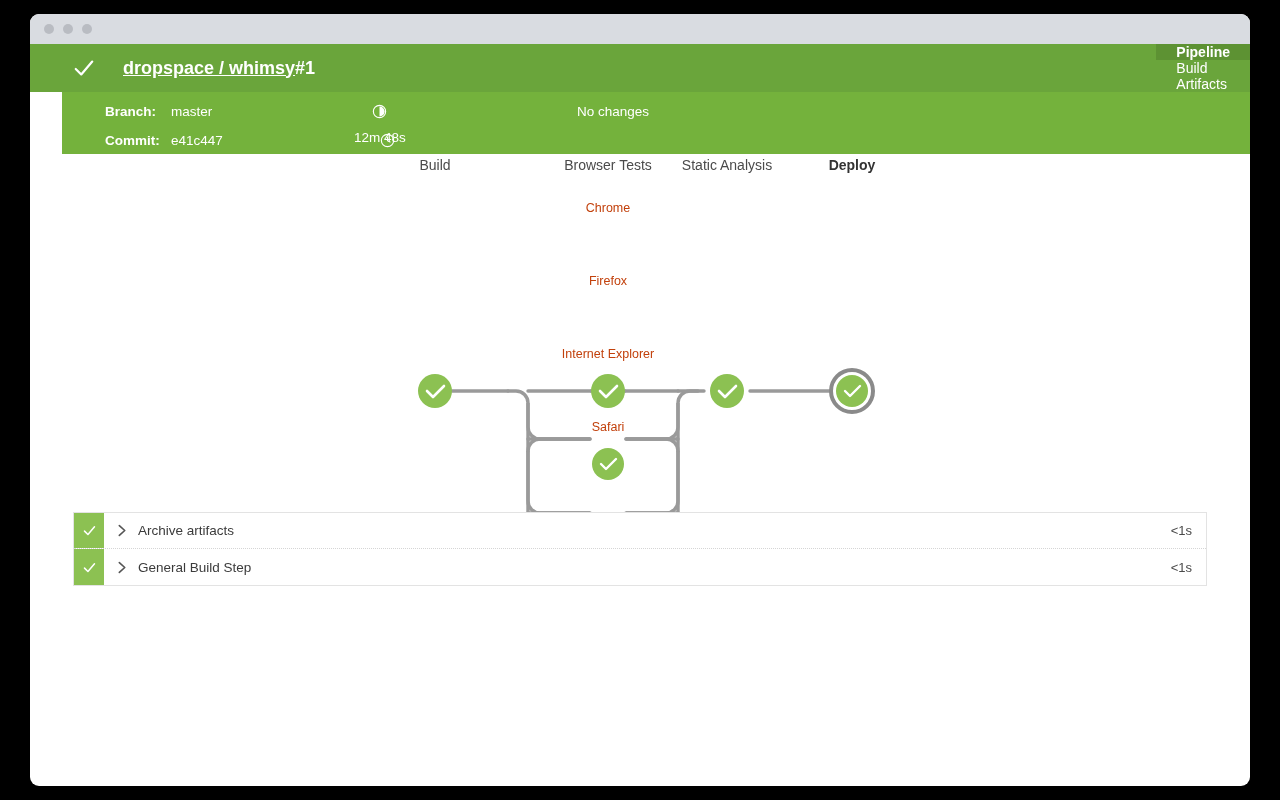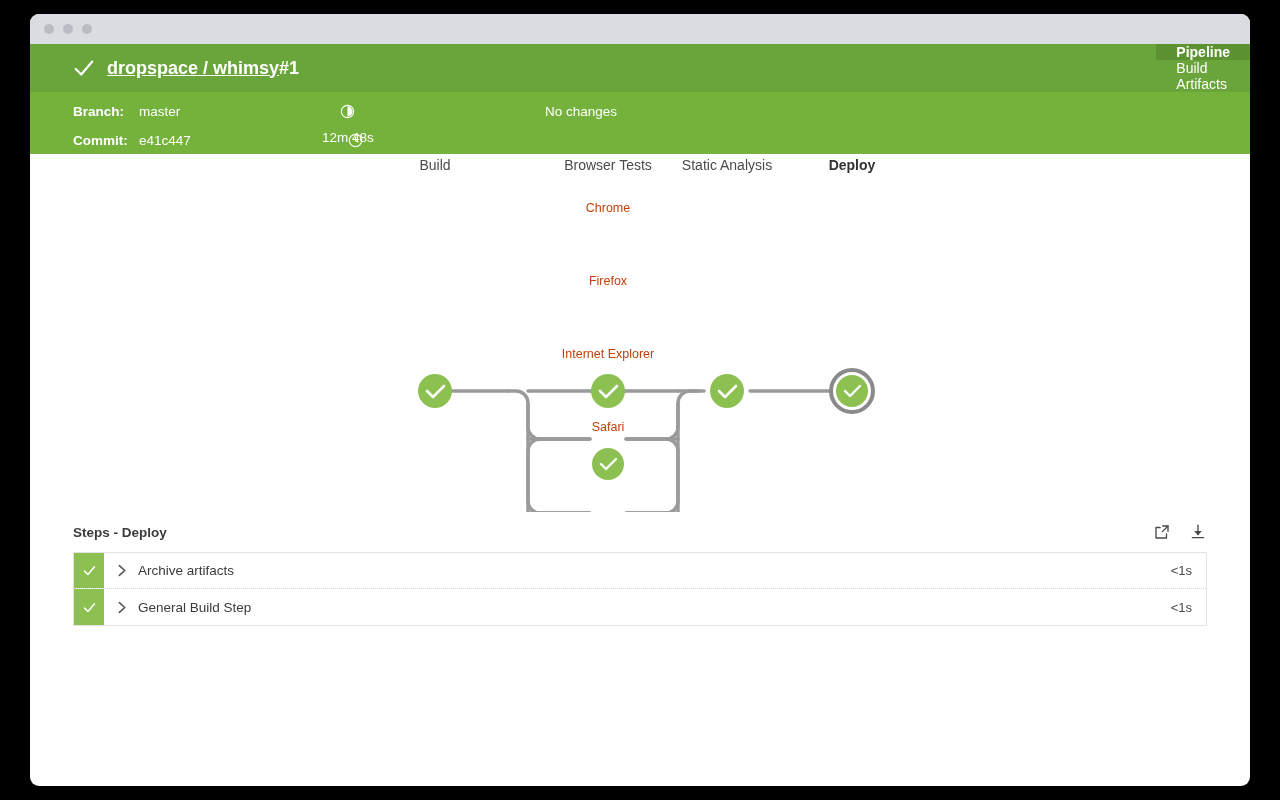--- a/index.html
+++ b/index.html
@@ -32,21 +32,21 @@
 
   
   .header {
     height: 48px;
     background: #6aa53b;
     display: flex;
     align-items: stretch;
     justify-content: space-between;
   }
   .header-left {
-    display: flex; align-items: center; gap: 12px;
+    display: flex; align-items: center; gap: 28px;
     padding-left: 43px;
   }
   .hdr-check { width: 22px; height: 22px; display:block; }
   .title { font-size: 18px; color: #ffffff; white-space: nowrap; }
   .title .lnk { text-decoration: underline; font-weight: 600; }
   .title .num { font-weight: 600; }
 
   .header-right { display: flex; align-items: stretch; flex-direction: column; }
   .tab {
     display: flex; align-items: center;
@@ -61,20 +61,21 @@
   }
   .icon-btn svg { display: block; }
 
   
   .infobar {
     height: 62px;
     background: #74b23c;
     position: relative;
     color: #ffffff;
     font-size: 13.5px;
+    margin-left: 32px;
   }
   .info-cell { position: absolute; display: flex; align-items: center; gap: 8px; white-space: nowrap; }
   .info-lbl { font-weight: 700; }
   .info-val { font-weight: 400; }
   .r1 { top: 12px; }
   .r2 { top: 41px; }
   .c1 { left: 43px; }
   .c1 .info-lbl { display: inline-block; width: 58px; }
   .c2 { left: 292px; flex-direction: column; }
   .c3 { left: 515px; }
@@ -305,39 +306,20 @@
     <div class="stage-label" style="left:697px; top:3px;">Static Analysis</div>
     <div class="stage-label sel" style="left:822px; top:3px;">Deploy</div>
 
     <div class="node-label" style="left:578px; top:47px;">Chrome</div>
     <div class="node-label" style="left:578px; top:120px;">Firefox</div>
     <div class="node-label" style="left:578px; top:193px;">Internet Explorer</div>
     <div class="node-label" style="left:578px; top:266px;">Safari</div>
   </div>
 
   <div class="steps">
-    <div class="steps-head">
-      <div class="steps-title">Steps - Deploy</div>
-      <div class="steps-actions">
-        <span>
-          <svg width="18" height="18" viewBox="0 0 24 24" fill="none" stroke="#4a4a4a" stroke-width="1.8" stroke-linecap="round" stroke-linejoin="round">
-            <path d="M13 4 H20 V11"></path>
-            <line x1="20" y1="4" x2="12.5" y2="11.5"></line>
-            <path d="M18 14.5 V20 H4 V6 H9.5"></path>
-          </svg>
-        </span>
-        <span>
-          <svg width="18" height="18" viewBox="0 0 24 24" fill="none" stroke="#4a4a4a" stroke-width="1.8" stroke-linecap="round" stroke-linejoin="round">
-            <line x1="12" y1="3" x2="12" y2="15"></line>
-            <polygon points="7,10.5 17,10.5 12,16.5" fill="#4a4a4a" stroke="none"></polygon>
-            <line x1="4.5" y1="19.5" x2="19.5" y2="19.5"></line>
-          </svg>
-        </span>
-      </div>
-    </div>
 
     <div class="step-table">
 
 
       <div class="step-row">
         <div class="step-gutter">
           <svg width="15" height="15" viewBox="0 0 24 24" fill="none" stroke="#ffffff" stroke-width="2.4" stroke-linecap="round" stroke-linejoin="round">
             <polyline points="4,13 9.5,18.5 20,6"></polyline>
           </svg>
         </div>

